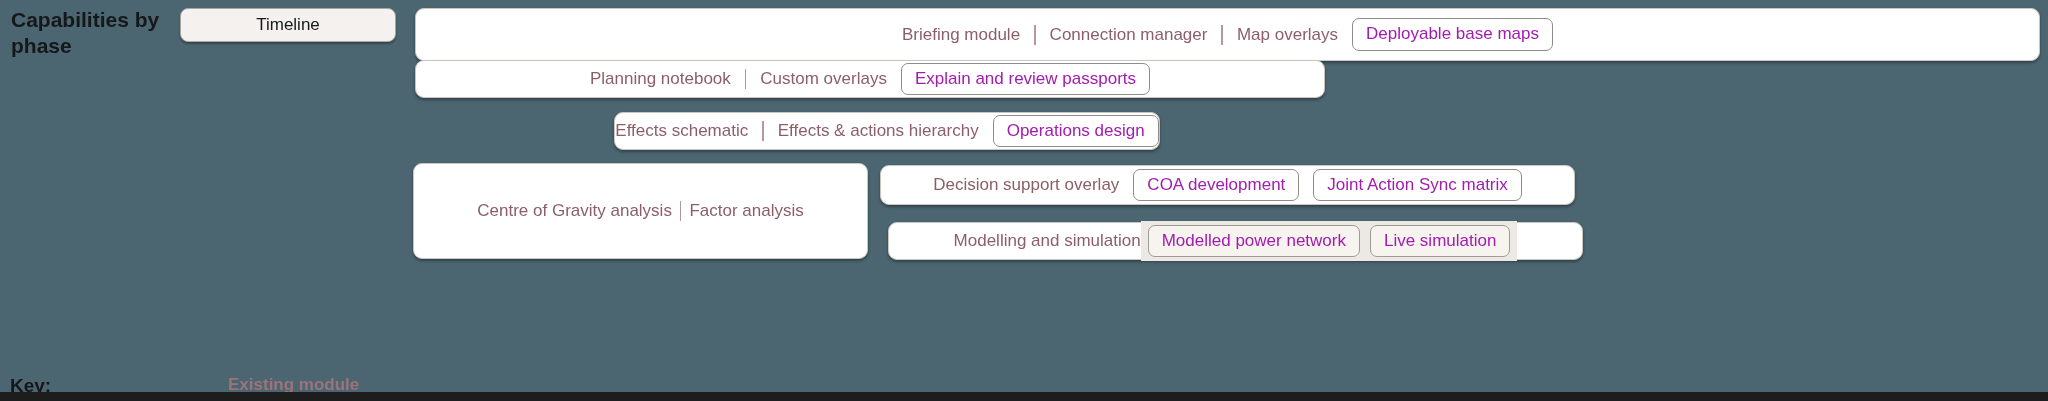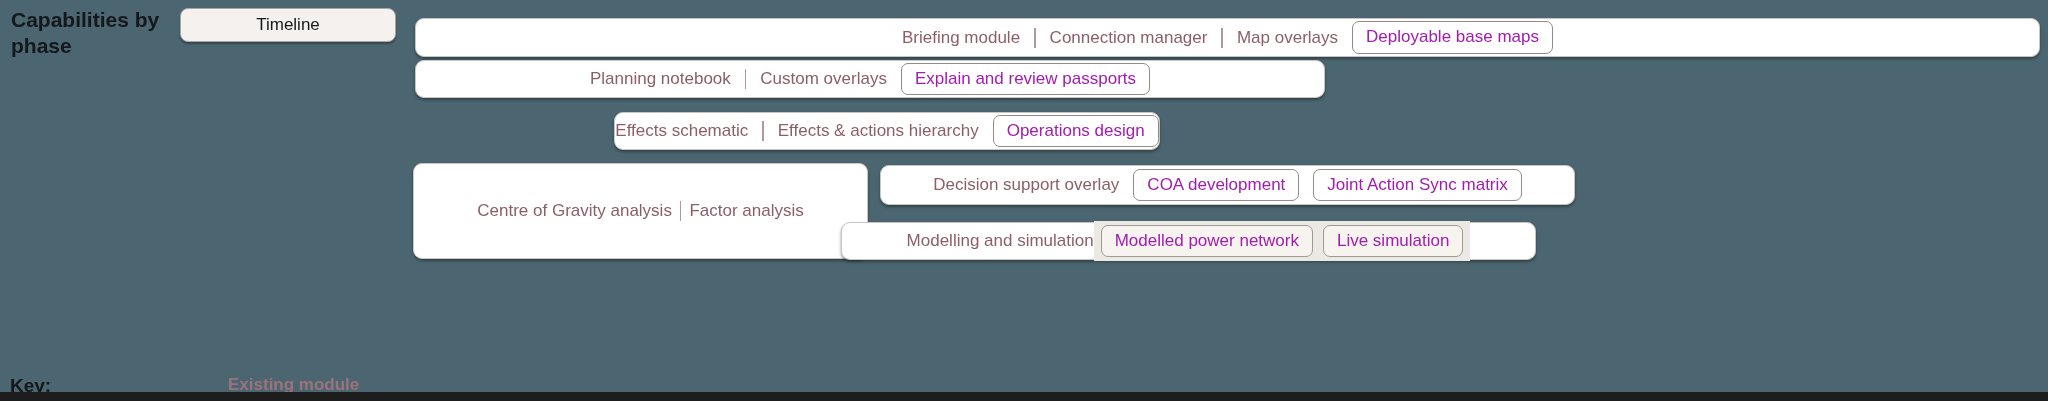--- a/index.html
+++ b/index.html
@@ -26,28 +26,28 @@
     padding:4px 13px; font-size:17px; color:#a21caf;
     font-family:inherit; white-space:nowrap; line-height:1.3; cursor:pointer;
   }
   .btn-timeline {
     position:absolute; left:180px; top:8px; width:216px; height:34px;
     background:#F4F1EE; border:1.6px solid #A9A5A0; border-radius:8px;
     font-size:17px; color:#17191B; font-family:inherit;
     display:flex; align-items:center; justify-content:center;
     box-shadow:0 2px 2px rgba(15,22,26,0.4); box-sizing:border-box; cursor:pointer;
   }
-  .row1 { left:415px; top:18px;  width:1625px; height:39px; }
+  .row1 { left:415px; top:8px;  width:1625px; height:53px; }
   .row2 { left:415px; top:60px;  width:910px;  height:38px; }
   .row3 { left:614px; top:112px; width:546px;  height:38px; }
   .row4l { left:413px; top:163px; width:455px; height:96px;
            flex-direction:column; gap:11px; }
   .row4l .line { display:flex; align-items:center; justify-content:space-between; gap:8px; }
   .row4r { left:880px; top:165px; width:695px; height:40px; }
-  .row5r { left:841px; top:222px; width:695px; height:38px; gap:0; }
+  .row5r { left:888px; top:222px; width:695px; height:38px; gap:0; }
   .subpanel {
     background:#ECE9E4; border-radius:0; display:flex; align-items:flex-start;
     gap:10px; padding:4px 7px;
   }
   .subpanel .pill { background:#F7F4F0; border-color:#9E9B96; }
   .key-label {
     position:absolute; left:10px; top:375px;
     font-size:19px; font-weight:bold; color:#141619;
   }
   .key-btn {

